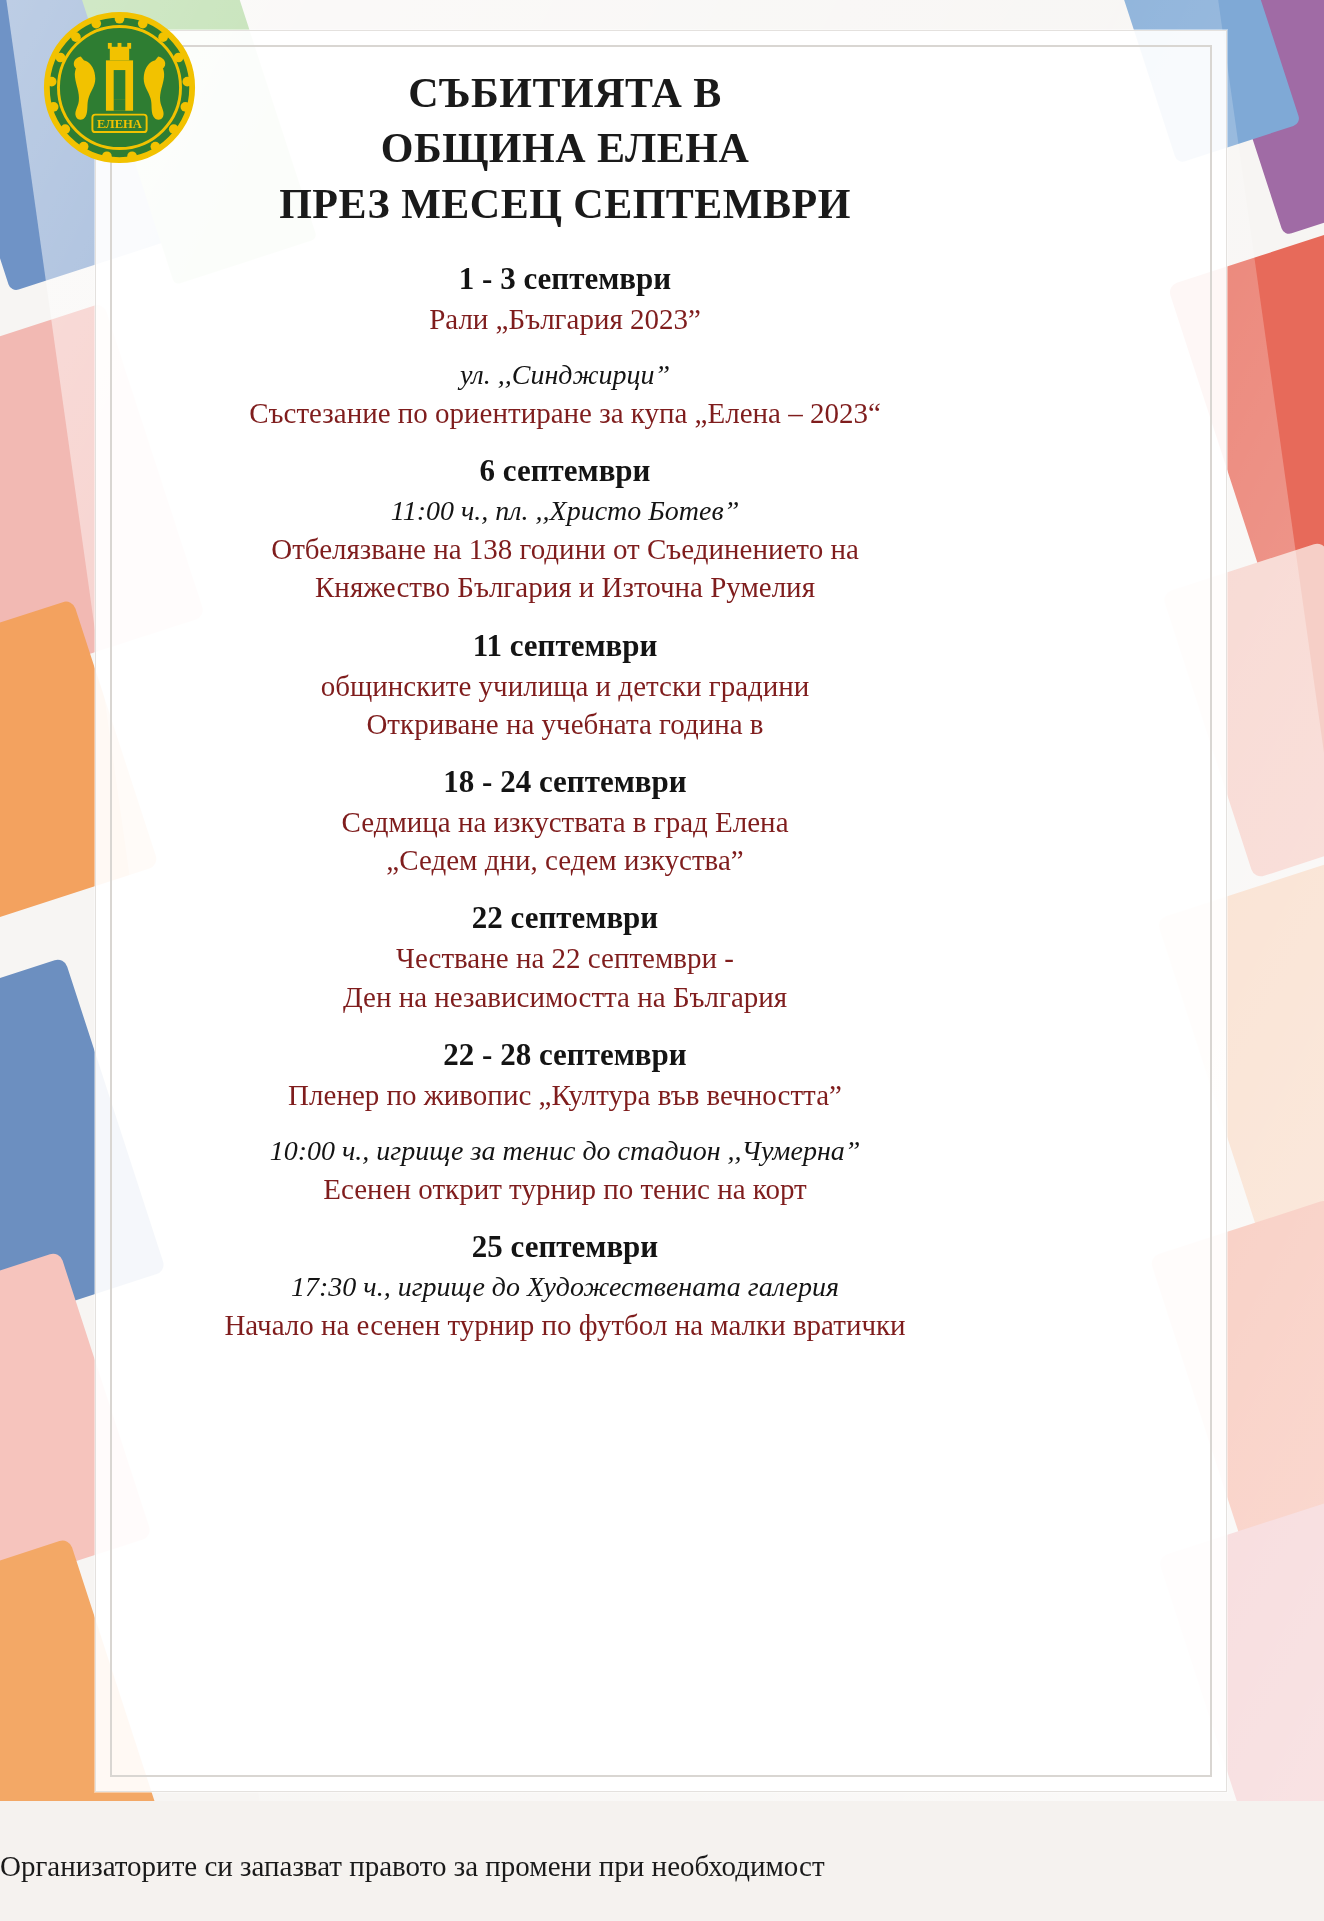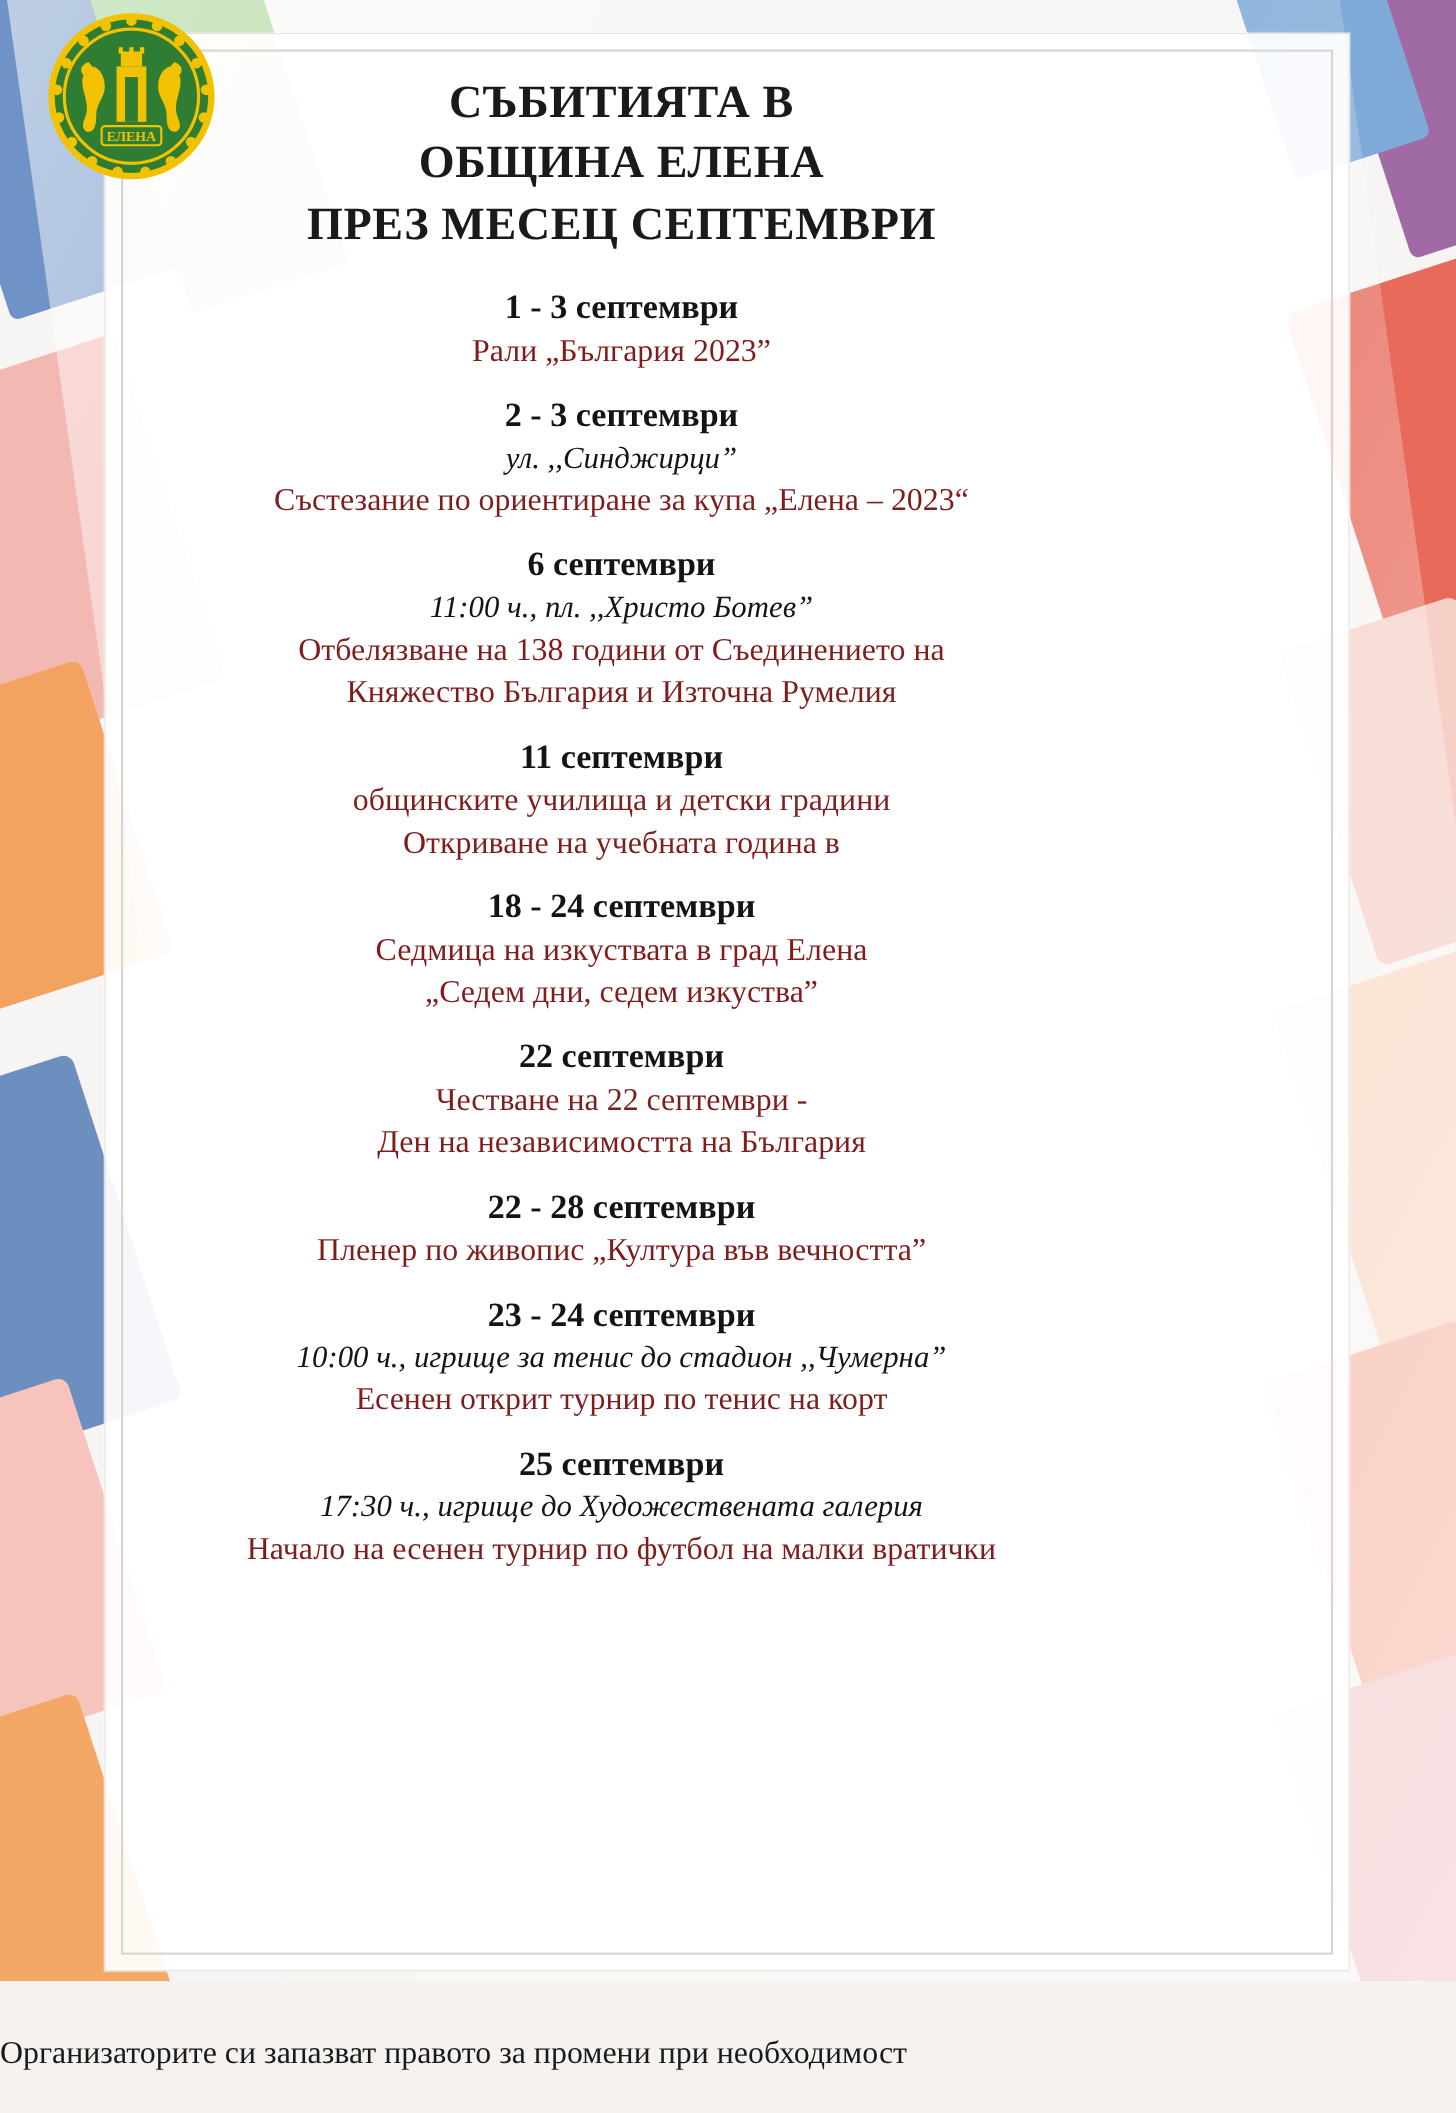--- a/index.html
+++ b/index.html
@@ -290,21 +290,20 @@
       <span class="ln">ОБЩИНА ЕЛЕНА</span>
       <span class="ln">ПРЕЗ МЕСЕЦ СЕПТЕМВРИ</span>
     </h1>
 
     <div class="event">
       <div class="event-date">1 - 3 септември</div>
       <div class="event-desc">Рали „България 2023”</div>
     </div>
 
     <div class="event">
-      <div class="event-date">2 - 3 септември</div>
       <div class="event-place">ул. ,,Синджирци”</div>
       <div class="event-desc">Състезание по ориентиране за купа „Елена – 2023“</div>
     </div>
 
     <div class="event">
       <div class="event-date">6 септември</div>
       <div class="event-place">11:00 ч., пл. ,,Христо Ботев”</div>
       <div class="event-desc">Отбелязване на 138 години от Съединението на</div>
       <div class="event-desc">Княжество България и Източна Румелия</div>
     </div>
@@ -326,21 +325,20 @@
       <div class="event-desc">Честване на 22 септември -</div>
       <div class="event-desc">Ден на независимостта на България</div>
     </div>
 
     <div class="event">
       <div class="event-date">22 - 28 септември</div>
       <div class="event-desc">Пленер по живопис „Култура във вечността”</div>
     </div>
 
     <div class="event">
-      <div class="event-date">23 - 24 септември</div>
       <div class="event-place">10:00 ч., игрище за тенис до стадион ,,Чумерна”</div>
       <div class="event-desc">Есенен открит турнир по тенис на корт</div>
     </div>
 
     <div class="event">
       <div class="event-date">25 септември</div>
       <div class="event-place">17:30 ч., игрище до Художествената галерия</div>
       <div class="event-desc">Начало на есенен турнир по футбол на малки вратички</div>
     </div>
 

